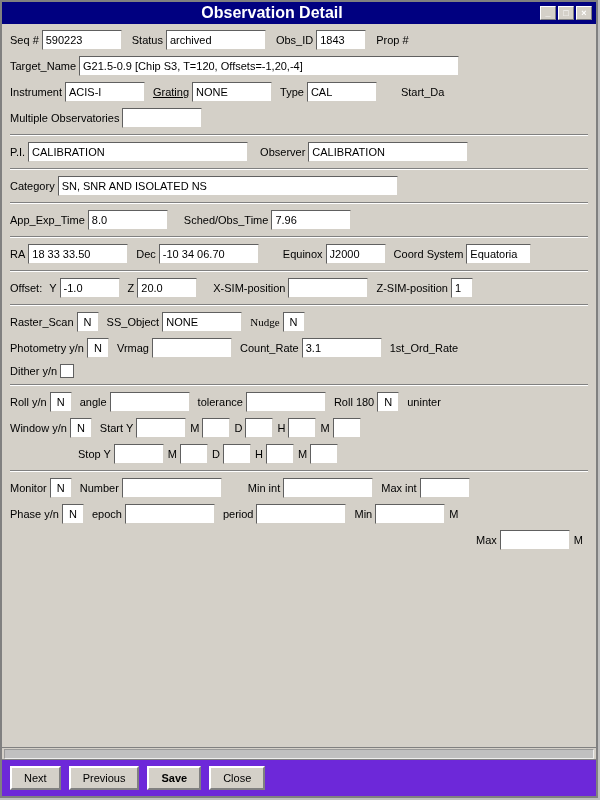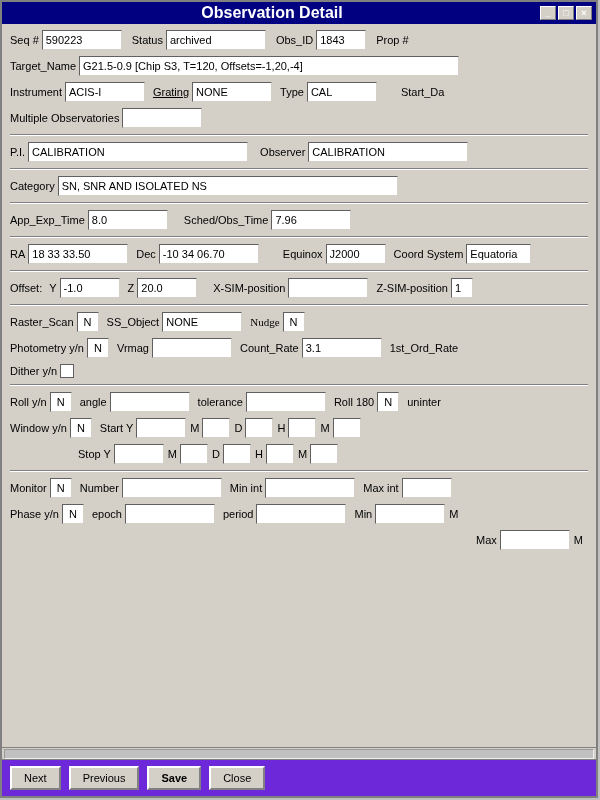--- a/index.html
+++ b/index.html
@@ -292,21 +292,21 @@
       <input type="text" style="width: 28px;" value="">
     </div>
 
     <div class="section-separator"></div>
 
     <div class="row">
       <span class="label">Monitor</span>
       <input type="text" class="n-field" value="N" style="">
       <span class="label" style="margin-left:8px;">Number</span>
       <input type="text" style="width: 100px;" value="">
-      <span class="label" style="margin-left:8px;">Min int</span>
+      <span class="label" style="margin-left:26px;">Min int</span>
       <input type="text" style="width: 90px;" value="">
       <span class="label" style="margin-left:8px;">Max int</span>
       <input type="text" style="width: 50px;" value="">
     </div>
 
     <div class="row">
       <span class="label">Phase y/n</span>
       <input type="text" class="n-field" value="N" style="">
       <span class="label" style="margin-left:8px;">epoch</span>
       <input type="text" style="width: 90px;" value="">

